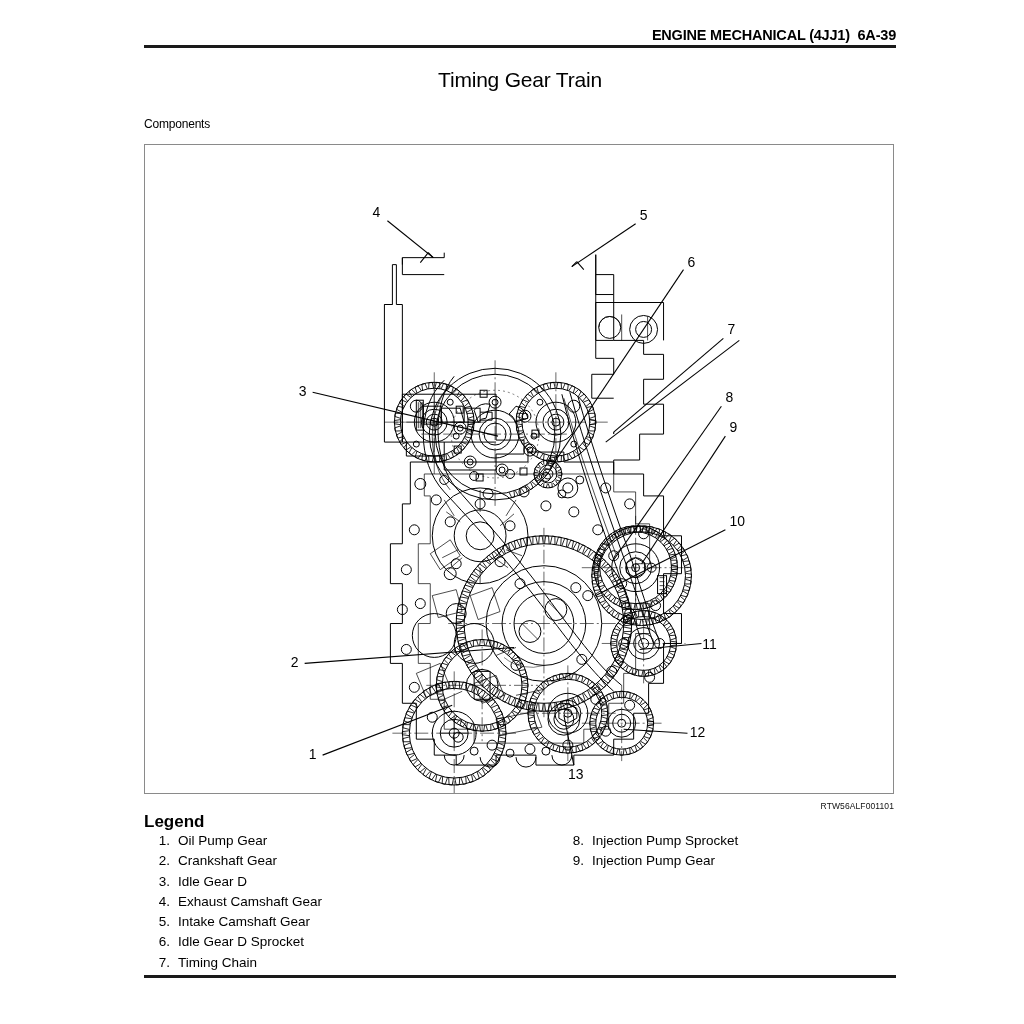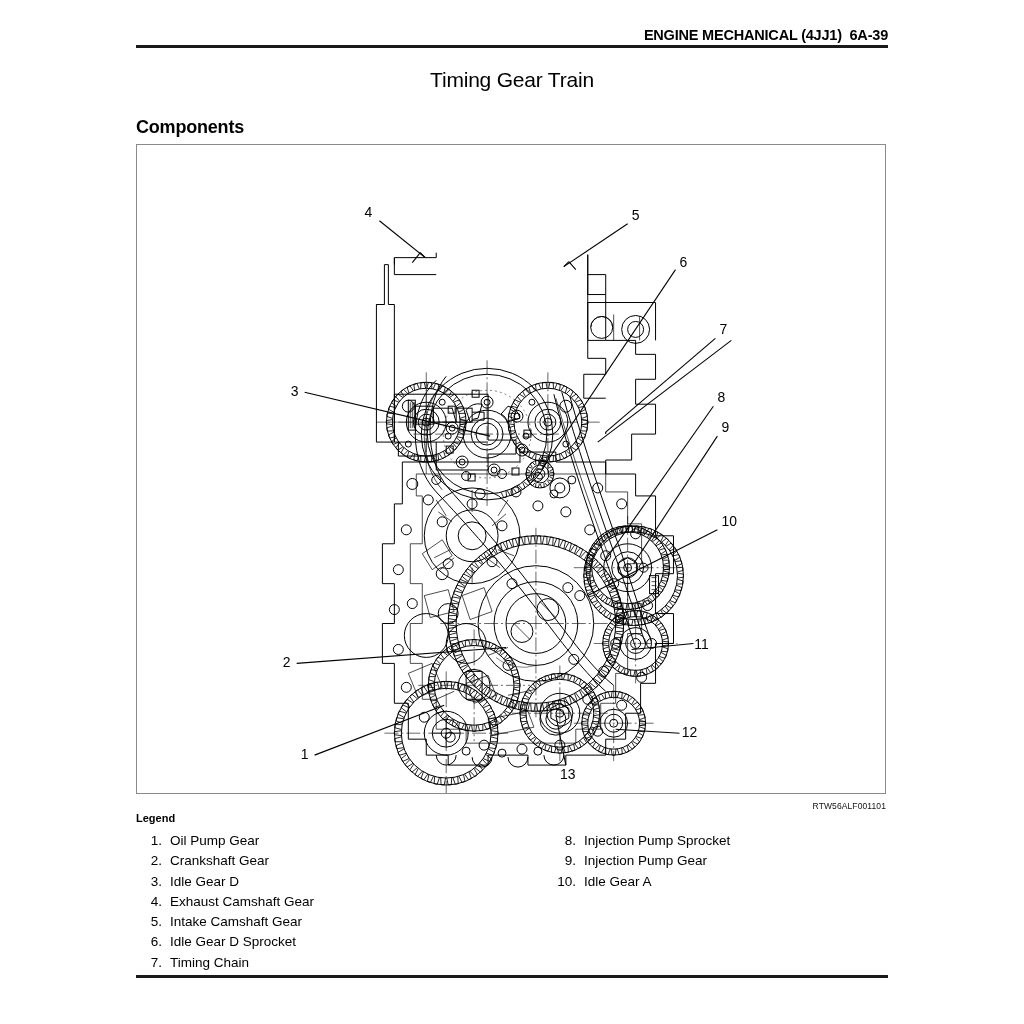--- a/index.html
+++ b/index.html
@@ -11,21 +11,21 @@
     width: 1024px;
     height: 1024px;
     font-family: "Liberation Sans", sans-serif;
     color: #000000;
     position: relative;
     overflow: hidden;
   }
 
   .page {
     position: absolute;
-    left: 0; top: 0;
+    left: 8px; top: 0;
     width: 998px;
     height: 1024px;
   }
 
   
   .header-row {
     position: absolute;
     left: 136px;
     top: 26px;
     width: 752px;
@@ -54,22 +54,22 @@
     width: 752px;
     text-align: center;
     font-size: 21px;
     font-weight: normal;
     letter-spacing: -0.2px;
   }
   .section-title {
     position: absolute;
     left: 136px;
     top: 117px;
-    font-size: 18px;
-    font-weight: bold;
+    font-size: 12px;
+    font-weight: normal;
     letter-spacing: -0.2px;
   }
 
   
   .figure-frame {
     position: absolute;
     left: 136px;
     top: 144px;
     width: 750px;
     height: 650px;
@@ -94,21 +94,21 @@
     font-size: 8.5px;
     letter-spacing: 0.1px;
     color: #111;
   }
 
   
   .legend-title {
     position: absolute;
     left: 136px;
     top: 812px;
-    font-size: 11px;
+    font-size: 17px;
     font-weight: bold;
   }
   .legend-cols {
     position: absolute;
     left: 136px;
     top: 833px;
     width: 752px;
     display: flex;
   }
   .legend-col {
@@ -595,21 +595,17 @@
       </div>
     <div class="legend-col right" id="legend-right">
         <div class="legend-item">
           <span class="legend-num">8.</span>
           <span class="legend-label">Injection Pump Sprocket</span>
         </div>
         <div class="legend-item">
           <span class="legend-num">9.</span>
           <span class="legend-label">Injection Pump Gear</span>
         </div>
-        <div class="legend-item">
-          <span class="legend-num">10.</span>
-          <span class="legend-label">Idle Gear A</span>
-        </div>
       </div>
   </div>
 
   <div class="bottom-rule"></div>
 </div>
 
 </body></html>

